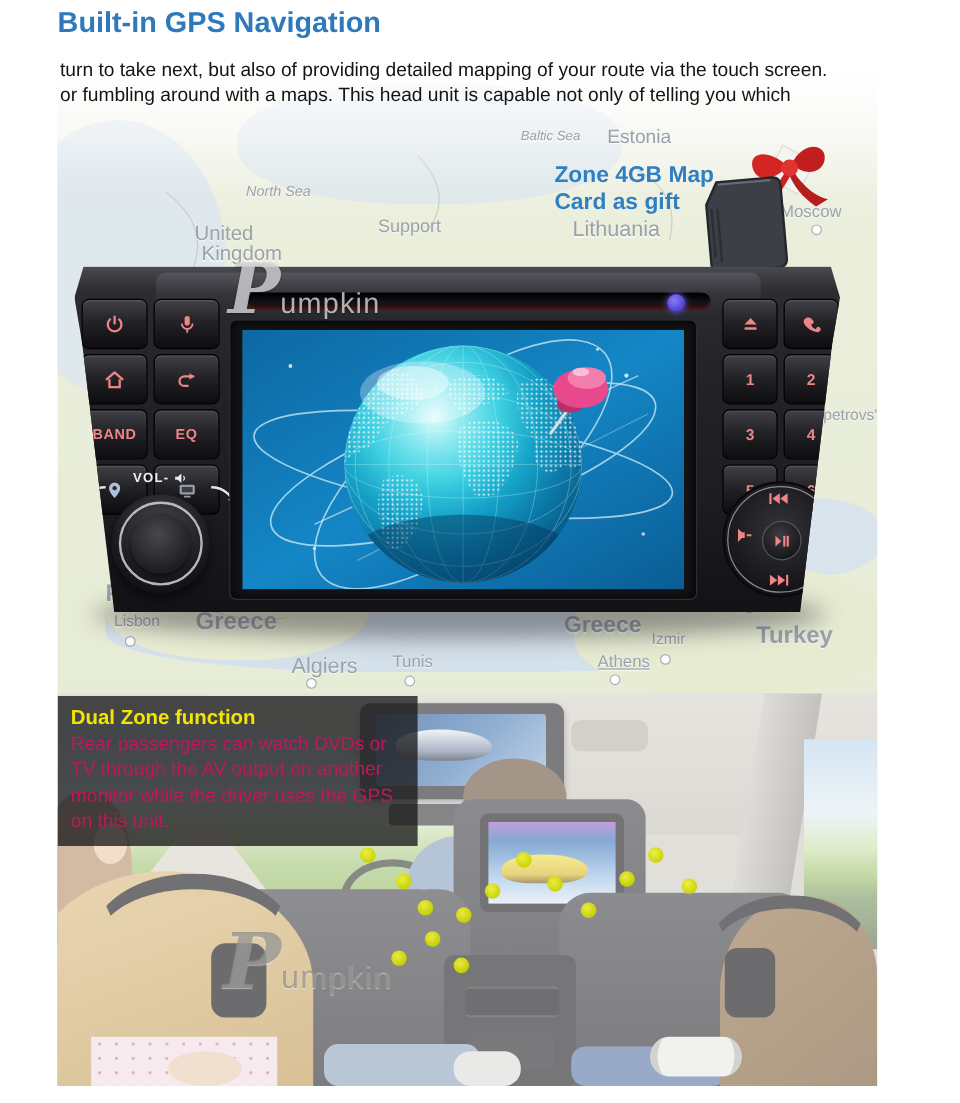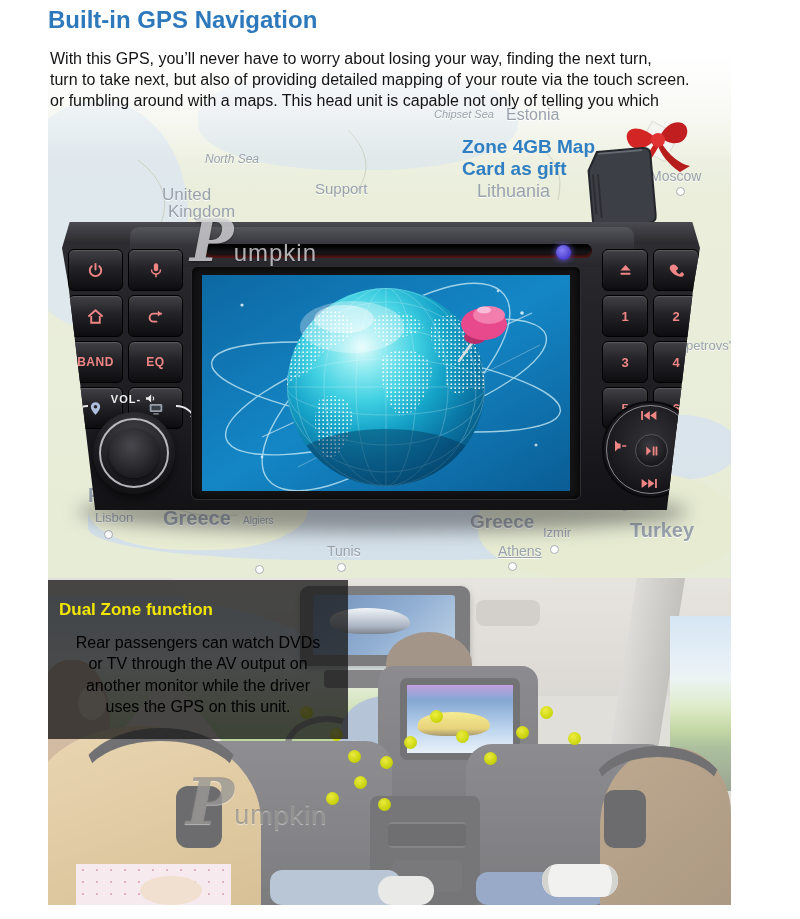--- a/index.html
+++ b/index.html
@@ -154,24 +154,24 @@
            border-radius:50% 42% 0 0;}
   .hpcupR{left:556px;top:212px;width:42px;height:58px;background:#131316;border-radius:10px;}
   .hpbandR{left:540px;top:168px;width:130px;height:90px;border-radius:50%;
            border-top:11px solid #1b1b1e;border-left:5px solid transparent;border-right:5px solid transparent;}
   .pad1{left:494px;top:286px;width:76px;height:33px;background:#e9e9e6;border-radius:16px;
         box-shadow:inset -18px 0 0 -12px #b8b8b4, inset 18px 0 0 -12px #b8b8b4;}
   .pad2{left:330px;top:298px;width:56px;height:29px;background:#dcdcd8;border-radius:14px;}
   .wash{left:0;top:0;width:683px;height:327px;background:rgba(255,255,255,.38);}
   .note-dots span{position:absolute;width:13px;height:13px;border-radius:50%;
       background:radial-gradient(circle at 40% 35%,#f0f03c,#c8d400 70%);filter:blur(.6px);opacity:.95;}
-  .dz-box{position:absolute;left:0;top:2px;width:278px;padding:20px 11px 10px 11px;
+  .dz-box{position:absolute;left:0;top:2px;width:278px;padding:8px 11px 10px 11px;
           background:rgba(26,26,26,.78);z-index:7;}
   .dz-box h3{margin:0 0 2px 0;font-size:17px;font-weight:bold;color:#f2e600;}
-  .dz-box p{margin:12px;font-size:16px;line-height:1.33;color:#000000;text-align:center;}
+  .dz-box p{margin:0;font-size:16px;line-height:1.33;color:#be185d;}
 </style>
 </head>
 <body>
 
 <div class="page">
 
   <div class="title">Built-in GPS Navigation</div>
 
   <div class="map">
     <div class="sea s1"></div>
@@ -186,47 +186,46 @@
         <path d="M90,120 q40,30 20,70 M300,90 q30,30 10,60 M480,100 q40,20 30,60"></path>
       </g>
     </svg>
     <div class="map-fade"></div>
 
     <div class="map-labels">
         <span style="left: 157px; top: 112px; font-size: 12px; font-style: italic;">North Sea</span>
         <span style="left: 114px; top: 145px; font-size: 17px;">United</span>
         <span style="left: 120px; top: 162px; font-size: 17px;">Kingdom</span>
         <span style="left: 267px; top: 140px; font-size: 15px;">Support</span>
-        <span style="left: 386px; top: 68px; font-size: 11px; font-style: italic;">Chipset Sea</span>
+        <span style="left: 386px; top: 68px; font-size: 11px; font-style: italic;">Baltic Sea</span>
         <span style="left: 458px; top: 66px; font-size: 16px;">Estonia</span>
         <span style="left: 429px; top: 141px; font-size: 18px;">Lithuania</span>
         <span style="left: 602px; top: 128px; font-size: 14px;">Moscow</span>
         <span style="left: 638px; top: 298px; font-size: 13px;">petrovs'</span>
         <span style="left: 40px; top: 444px; font-size: 20px; font-weight: bold;">Po</span>
         <span style="left: 47px; top: 470px; font-size: 13px;">Lisbon</span>
         <span style="left: 115px; top: 467px; font-size: 20px; font-weight: bold;">Greece</span>
-        <span style="left: 195px; top: 475px; font-size: 10px;">Algiers</span>
+        <span style="left: 195px; top: 505px; font-size: 18px;">Algiers</span>
         <span style="left: 279px; top: 503px; font-size: 14px;">Tunis</span>
         <span style="left: 422px; top: 471px; font-size: 19px; font-weight: bold;">Greece</span>
         <span style="left: 495px; top: 485px; font-size: 13px;">Izmir</span>
         <span style="left: 450px; top: 503px; font-size: 14px; text-decoration: underline;">Athens</span>
         <span style="left: 582px; top: 479px; font-size: 20px; font-weight: bold;">Turkey</span>
       </div>
     <div class="map-markers">
         <span style="left: 628px; top: 147px;"></span>
         <span style="left: 56px; top: 490px;"></span>
         <span style="left: 207px; top: 525px;"></span>
         <span style="left: 289px; top: 523px;"></span>
         <span style="left: 502px; top: 505px;"></span>
         <span style="left: 460px; top: 522px;"></span>
         <span style="left: 572px; top: 462px;"></span>
       </div>
 
     <div class="intro">
-      <div>With this GPS, you’ll never have to worry about losing your way, finding the next turn,</div>
       <div>turn to take next, but also of providing detailed mapping of your route via the touch screen.</div>
       <div>or fumbling around with a maps. This head unit is capable not only of telling you which</div>
     </div>
 
     <div class="gift-text">
       <div>Zone 4GB Map</div>
       <div>Card as gift</div>
     </div>
     <svg class="gift-card" viewBox="0 0 130 130">
       <g transform="rotate(28 92 34)">

